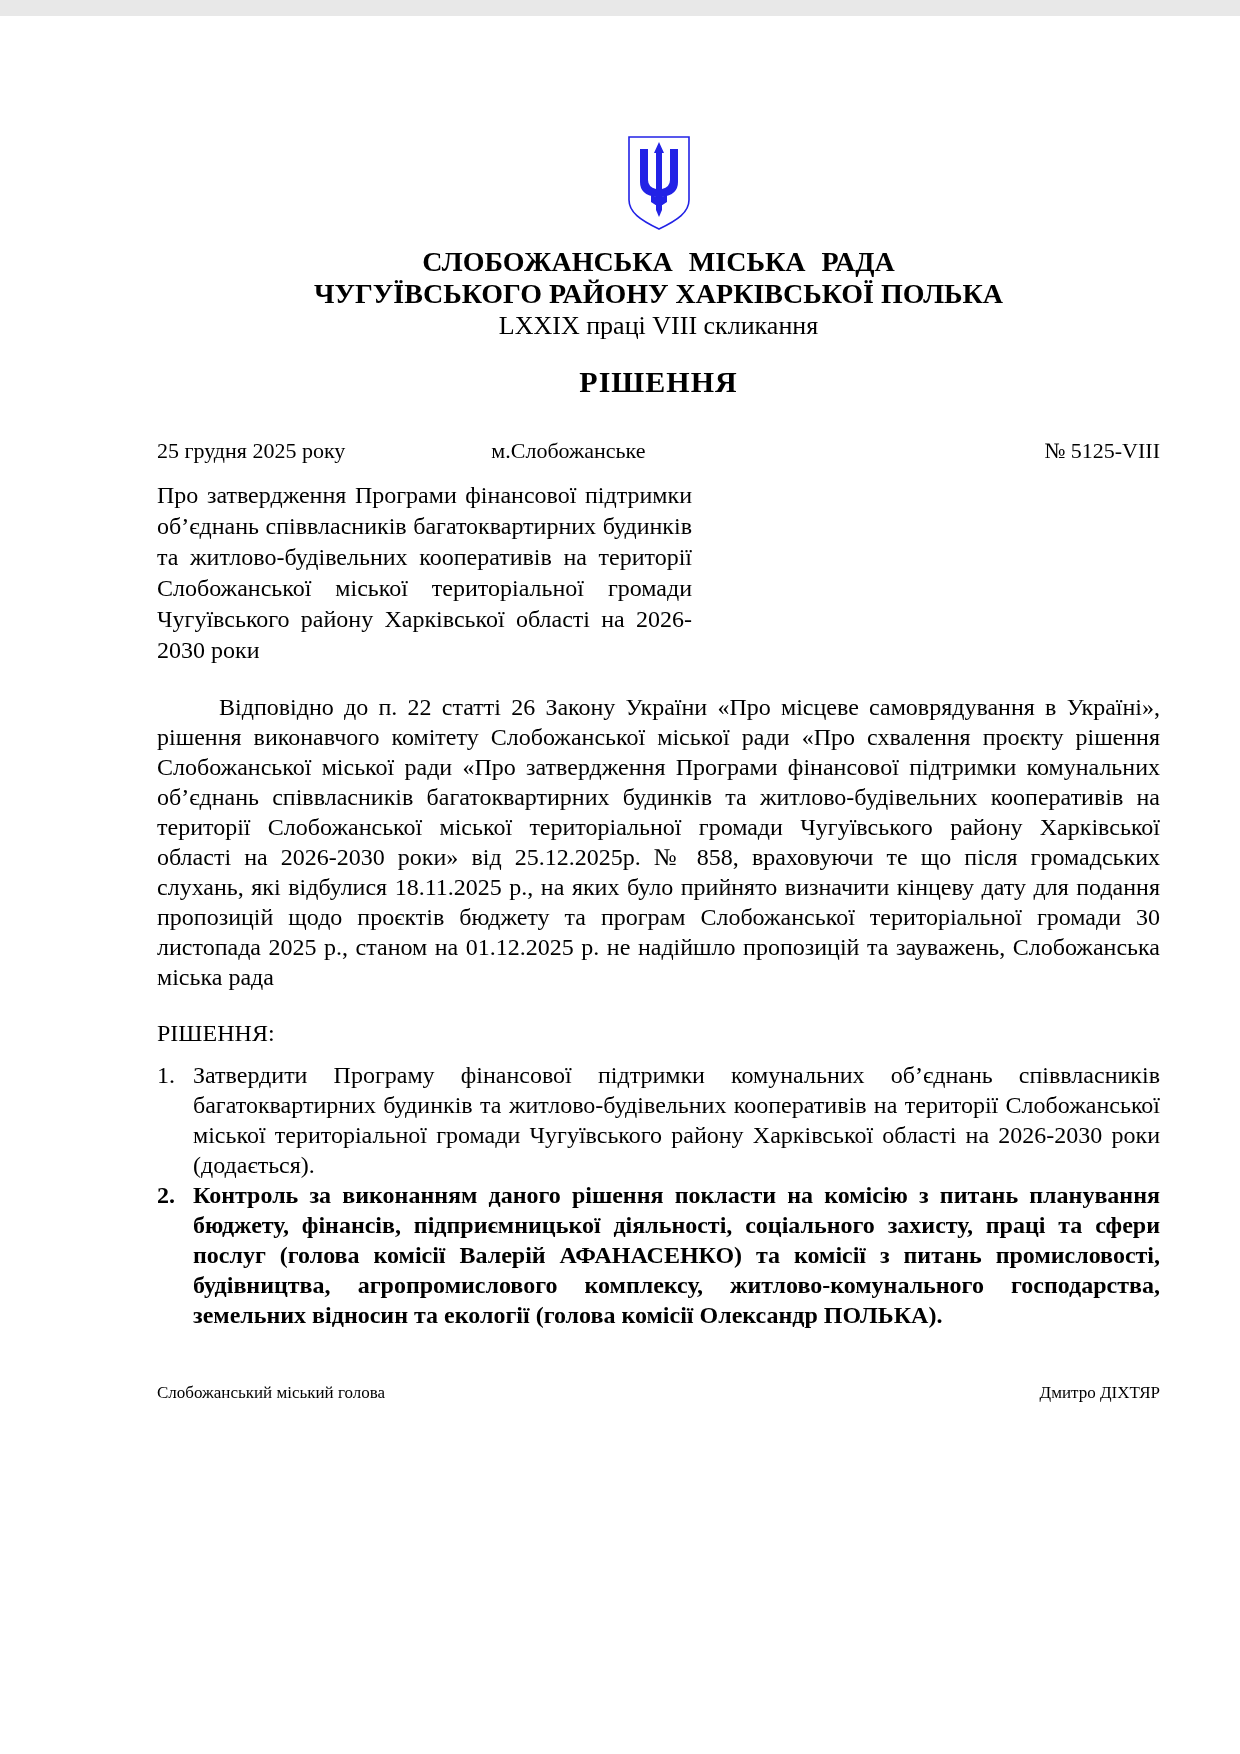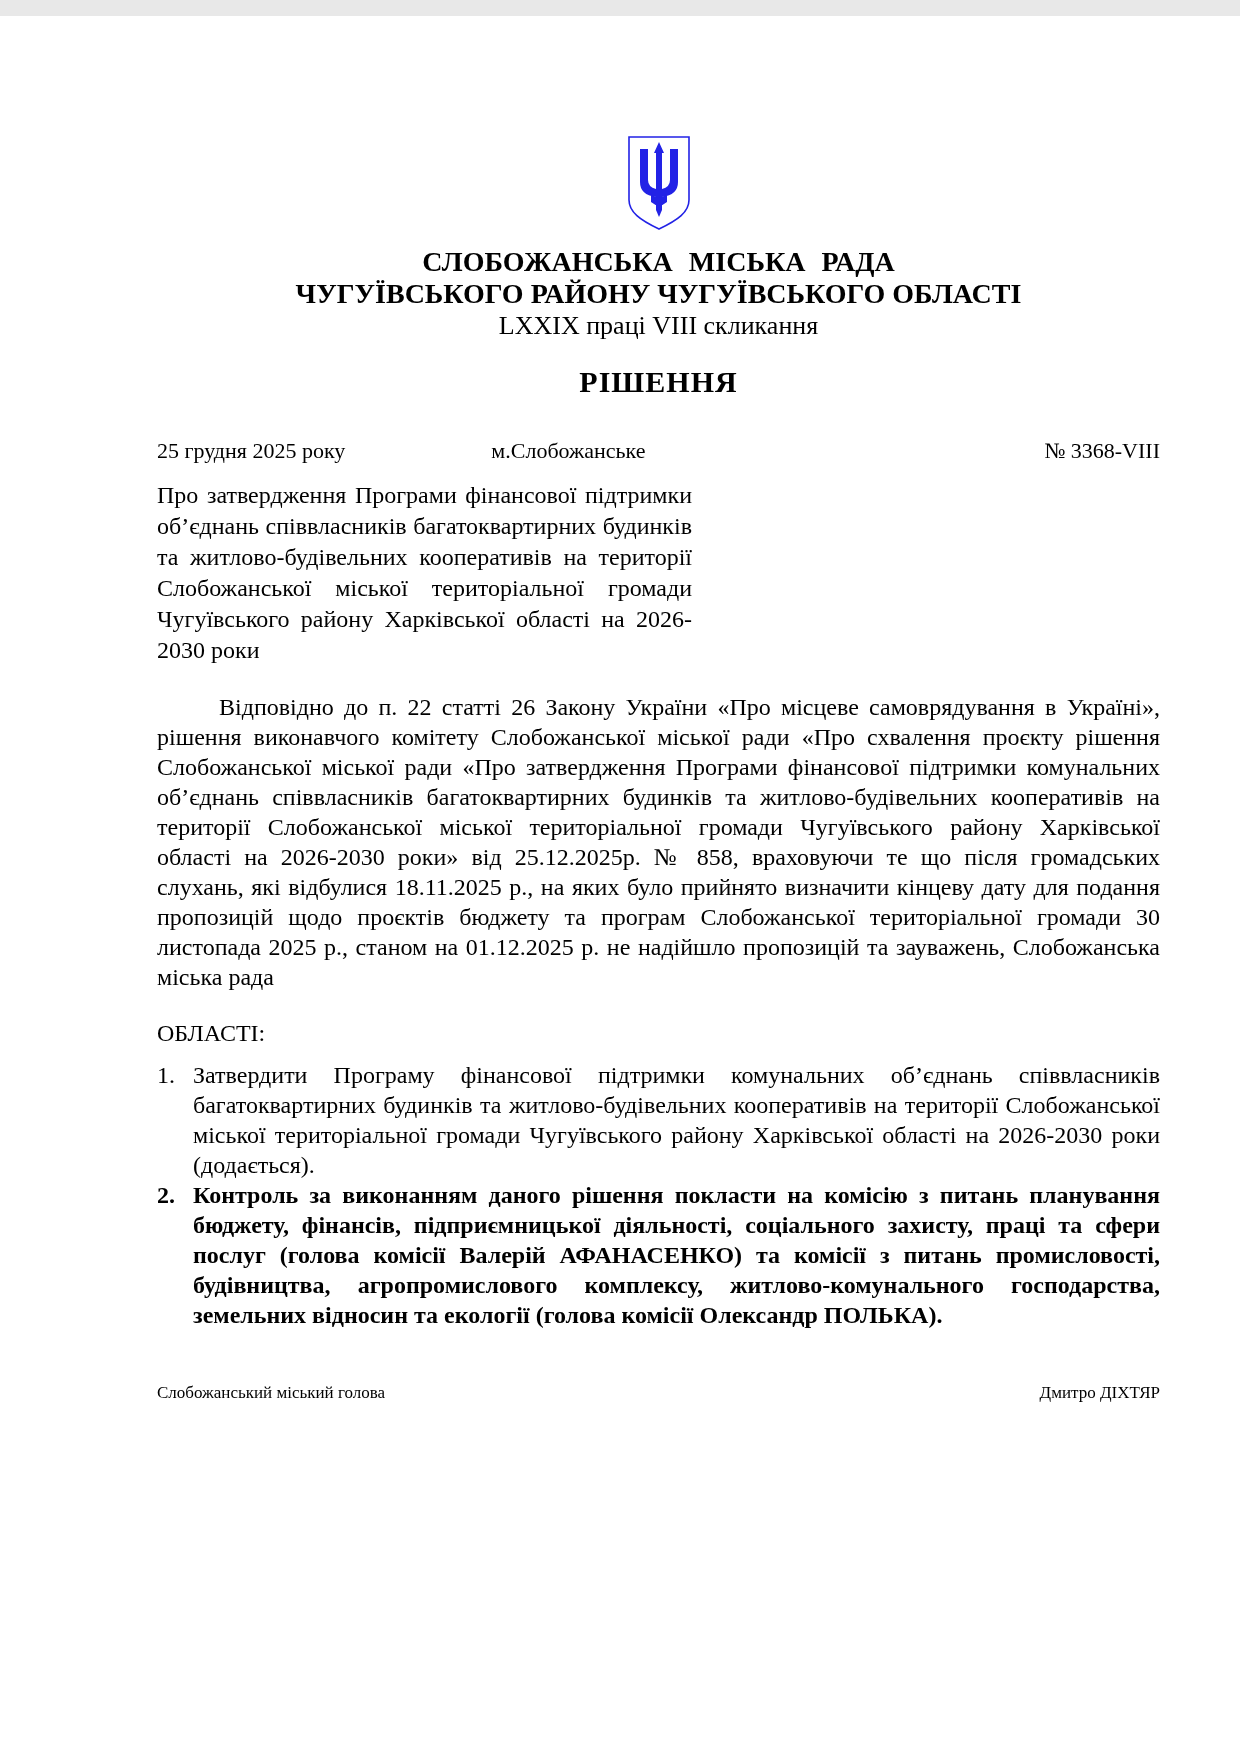--- a/index.html
+++ b/index.html
@@ -104,36 +104,36 @@
         <path d="M14 15 L22 15 L22 46 Q22 53 30 55 L30 63 Q14 61 14 48 Z"></path>
         <path d="M52 15 L44 15 L44 46 Q44 53 36 55 L36 63 Q52 61 52 48 Z"></path>
         <path d="M30 52 L36 52 L36 76 L33 83 L30 76 Z"></path>
         <path d="M25 60 Q33 67 41 60 L41 68 Q33 75 25 68 Z"></path>
       </g>
     </svg>
   </div>
 
   <div class="header-block">
     <div class="council">СЛОБОЖАНСЬКА МІСЬКА РАДА</div>
-    <div class="district">ЧУГУЇВСЬКОГО РАЙОНУ ЧУГУЇВСЬКОГО ОБЛАСТІ</div>
+    <div class="district">ЧУГУЇВСЬКОГО РАЙОНУ ХАРКІВСЬКОЇ ПОЛЬКА</div>
     <div class="session">LXXIX праці VIII скликання</div>
     <div class="doctype">РІШЕННЯ</div>
   </div>
 
   <div class="meta-row">
     <span class="meta-date">25 грудня 2025 року</span>
     <span class="meta-place">м.Слобожанське</span>
-    <span class="meta-num">№ 3368-VIII</span>
+    <span class="meta-num">№ 5125-VIII</span>
   </div>
 
   <div class="subject">Про затвердження Програми фінансової підтримки об’єднань співвласників багатоквартирних будинків та житлово-будівельних кооперативів на території Слобожанської міської територіальної громади Чугуївського району Харківської області на 2026-2030 роки</div>
 
   <div class="preamble">Відповідно до п. 22 статті 26 Закону України «Про місцеве самоврядування в Україні», рішення виконавчого комітету Слобожанської міської ради «Про схвалення проєкту рішення Слобожанської міської ради «Про затвердження Програми фінансової підтримки комунальних об’єднань співвласників багатоквартирних будинків та житлово-будівельних кооперативів на території Слобожанської міської територіальної громади Чугуївського району Харківської області на 2026-2030 роки» від 25.12.2025р. № 858, враховуючи те що після громадських слухань, які відбулися 18.11.2025 р., на яких було прийнято визначити кінцеву дату для подання пропозицій щодо проєктів бюджету та програм Слобожанської територіальної громади 30 листопада 2025 р., станом на 01.12.2025 р. не надійшло пропозицій та зауважень, Слобожанська міська рада</div>
 
-  <div class="resolved">ОБЛАСТІ:</div>
+  <div class="resolved">РІШЕННЯ:</div>
 
   <div class="items">
     <div class="item">
       <span class="item-num">1.</span>
       <span class="item-body">Затвердити Програму фінансової підтримки комунальних об’єднань співвласників багатоквартирних будинків та житлово-будівельних кооперативів на території Слобожанської міської територіальної громади Чугуївського району Харківської області на 2026-2030 роки (додається).</span>
     </div>
     <div class="item bold">
       <span class="item-num">2.</span>
       <span class="item-body">Контроль за виконанням даного рішення покласти на комісію з питань планування бюджету, фінансів, підприємницької діяльності, соціального захисту, праці та сфери послуг (голова комісії Валерій АФАНАСЕНКО) та комісії з питань промисловості, будівництва, агропромислового комплексу, житлово-комунального господарства, земельних відносин та екології (голова комісії Олександр ПОЛЬКА).</span>
     </div>

